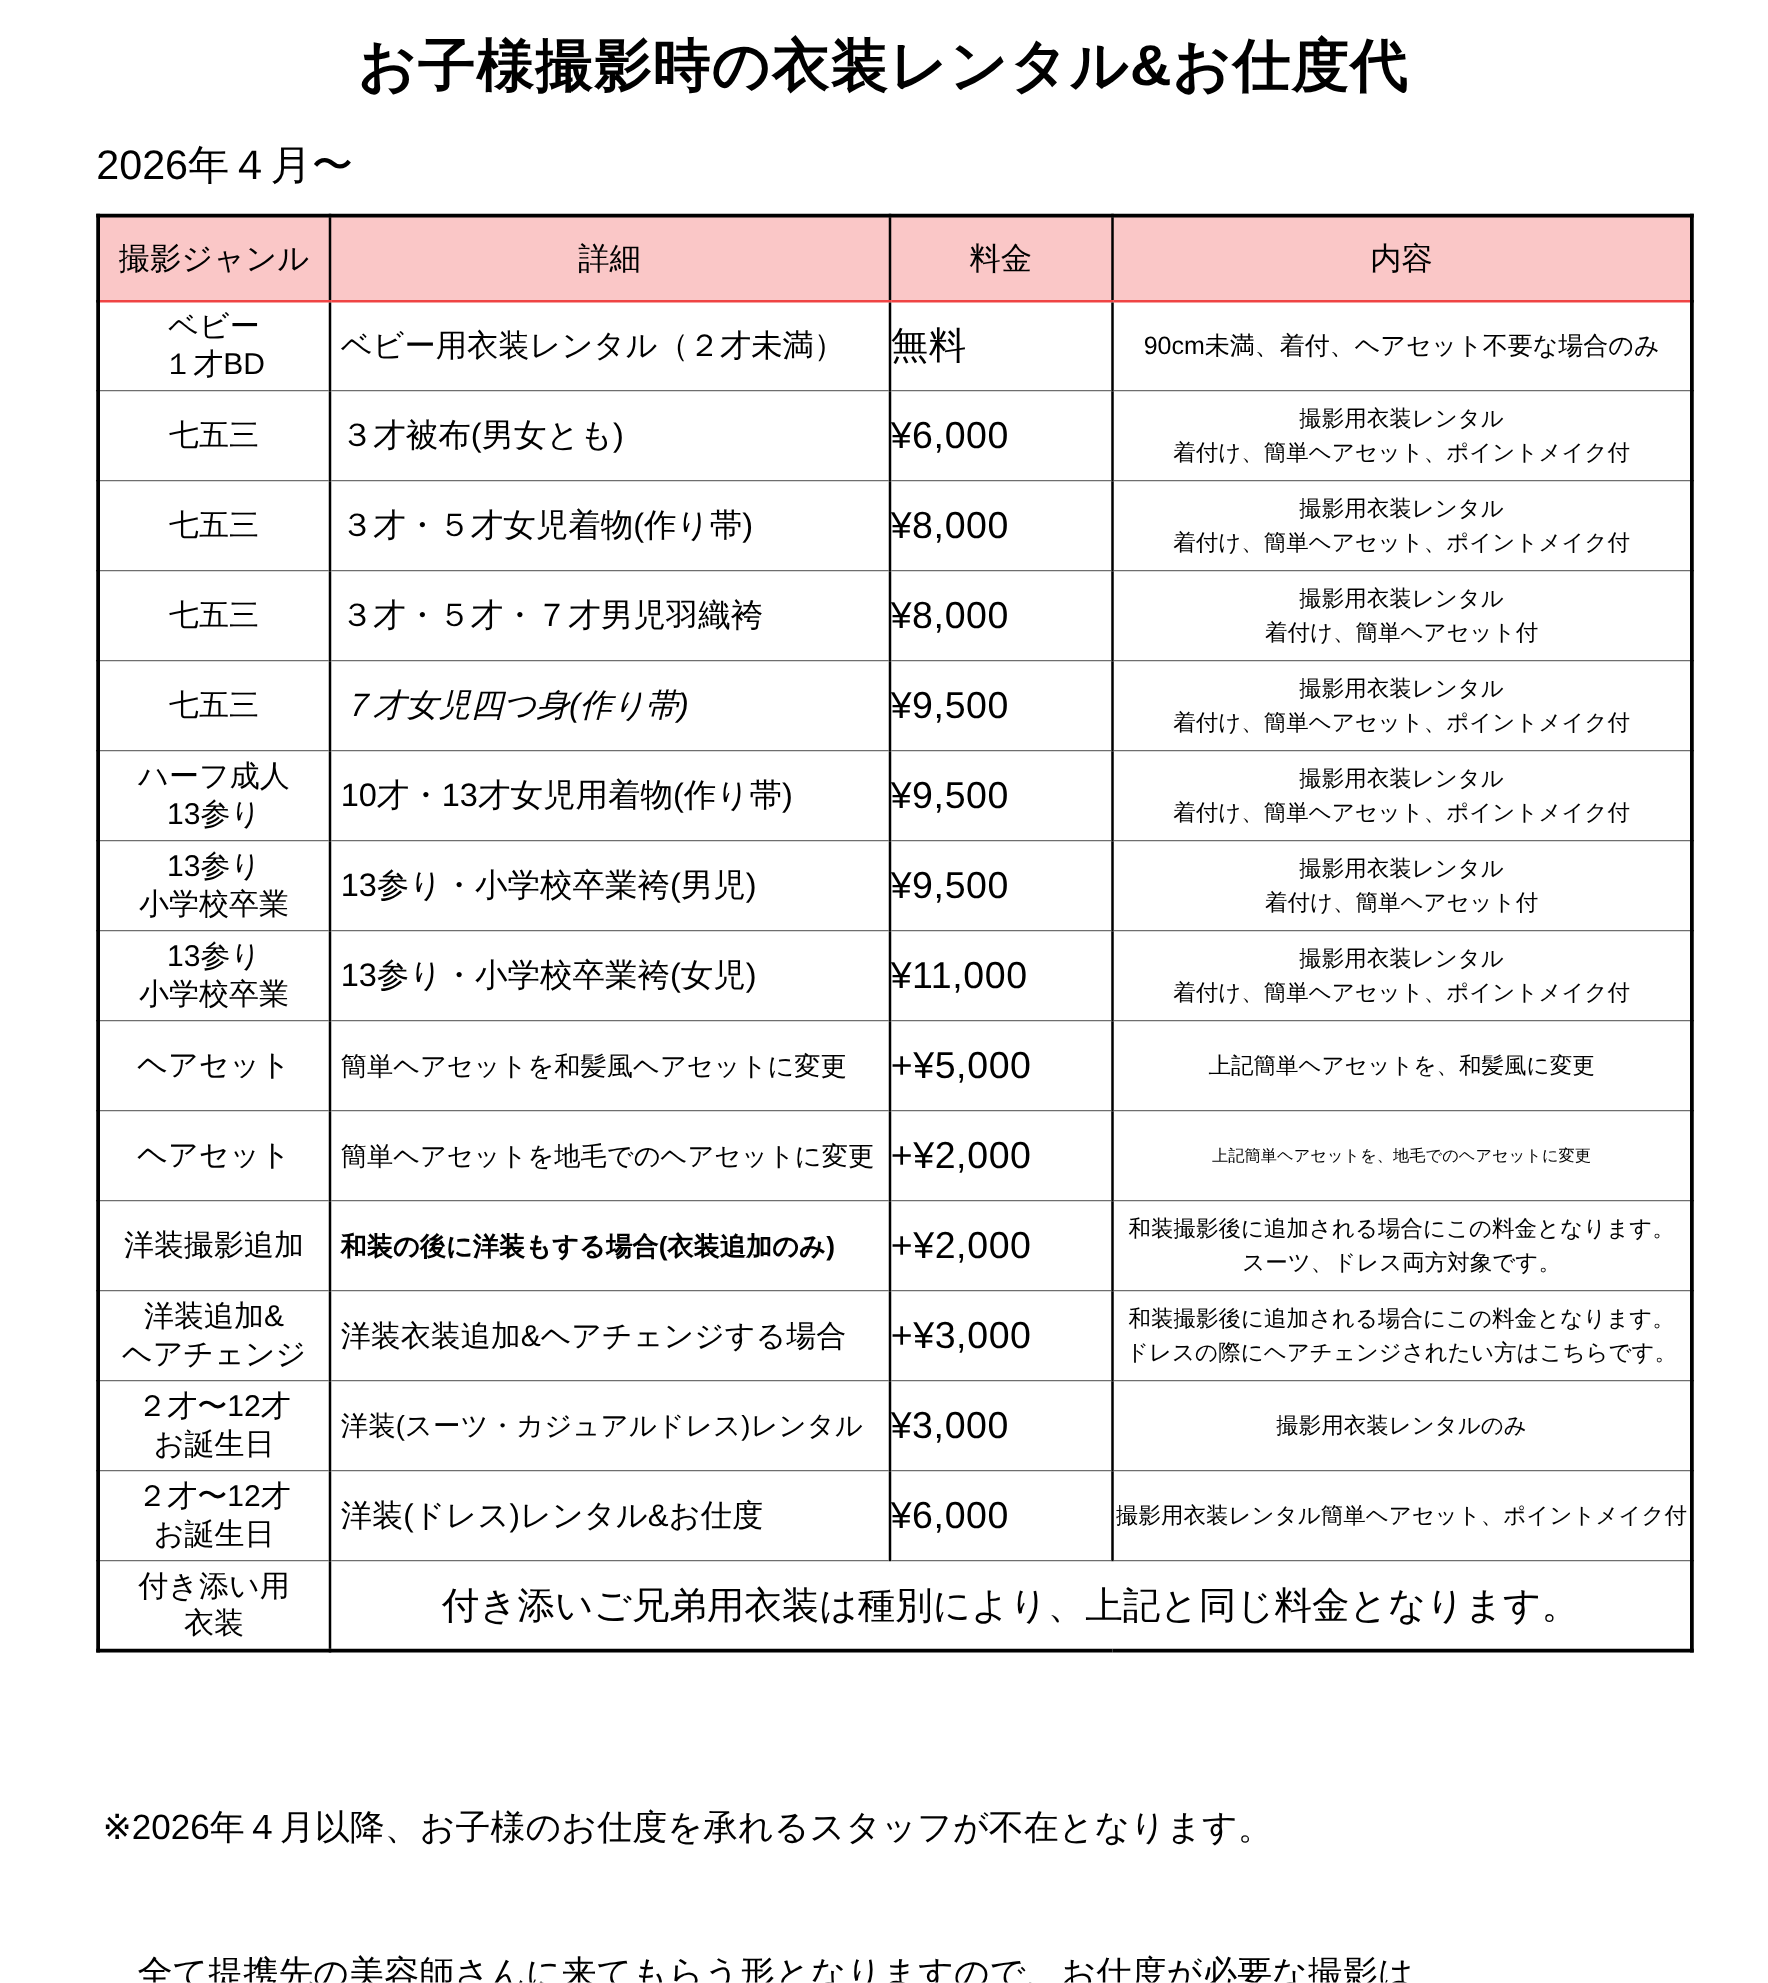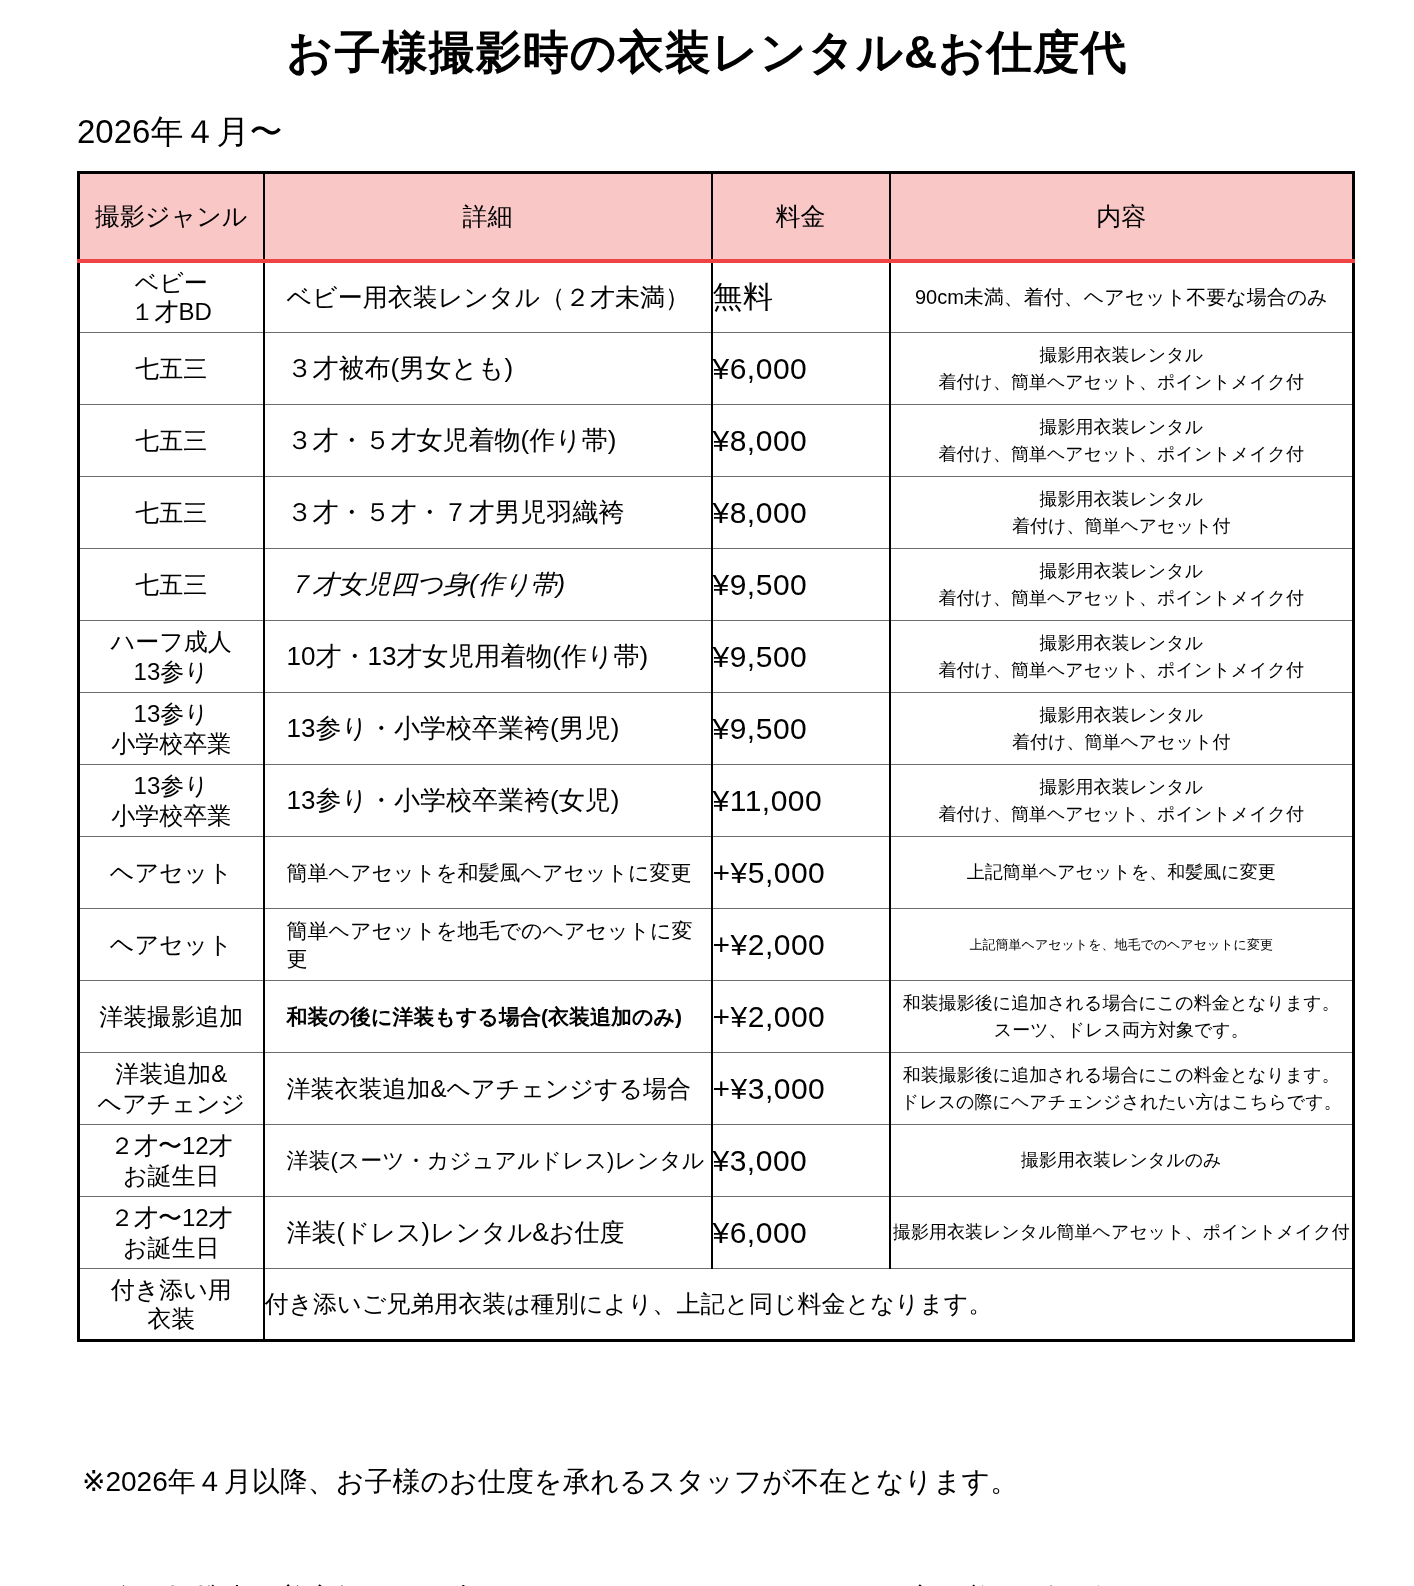--- a/index.html
+++ b/index.html
@@ -34,45 +34,45 @@
     border-collapse: collapse;
     table-layout: fixed;
     border: 3px solid #000;
   }
   col.c-genre  { width: 185px; }
   col.c-detail { width: 448px; }
   col.c-price  { width: 178px; }
   col.c-desc   { width: 464px; }
 
   thead th {
-    height: 88px;
+    height: 68px;
     background: var(--header-bg);
     font-weight: 400;
     font-size: 25px;
     border-left: 2px solid #000;
-    border-bottom: 4px solid #ef4444;
+    border-bottom: 2px solid #ef4444;
     text-align: center;
     vertical-align: middle;
   }
   thead th:first-child { border-left: none; }
 
   tbody td {
     height: 72px;
     border-left: 2px solid #000;
     border-top: 1px solid var(--line-gray);
     vertical-align: middle;
     padding: 0;
   }
   tbody td:first-child { border-left: none; }
 
   td.genre  { text-align: center; font-size: 24px; line-height: 1.22; }
-  td.detail { text-align: left; padding-left: 22px; font-size: 26px; }
+  td.detail { text-align: left; padding-left: 8px; font-size: 26px; }
   td.price  { font-size: 30px; font-weight: 300; letter-spacing: 0.5px; }
   td.desc   { text-align: center; font-size: 18px; line-height: 1.5; }
-  td.note   { font-size: 24px; }
+  td.note   { text-align: center; font-size: 30px; }
 
   .notes {
     margin: 44px 0 0 82px;
     font-size: 28px;
     line-height: 1.38;
     white-space: pre;
   }
   .notes .note-line { min-height: 39px; }
 </style>
 </head>

